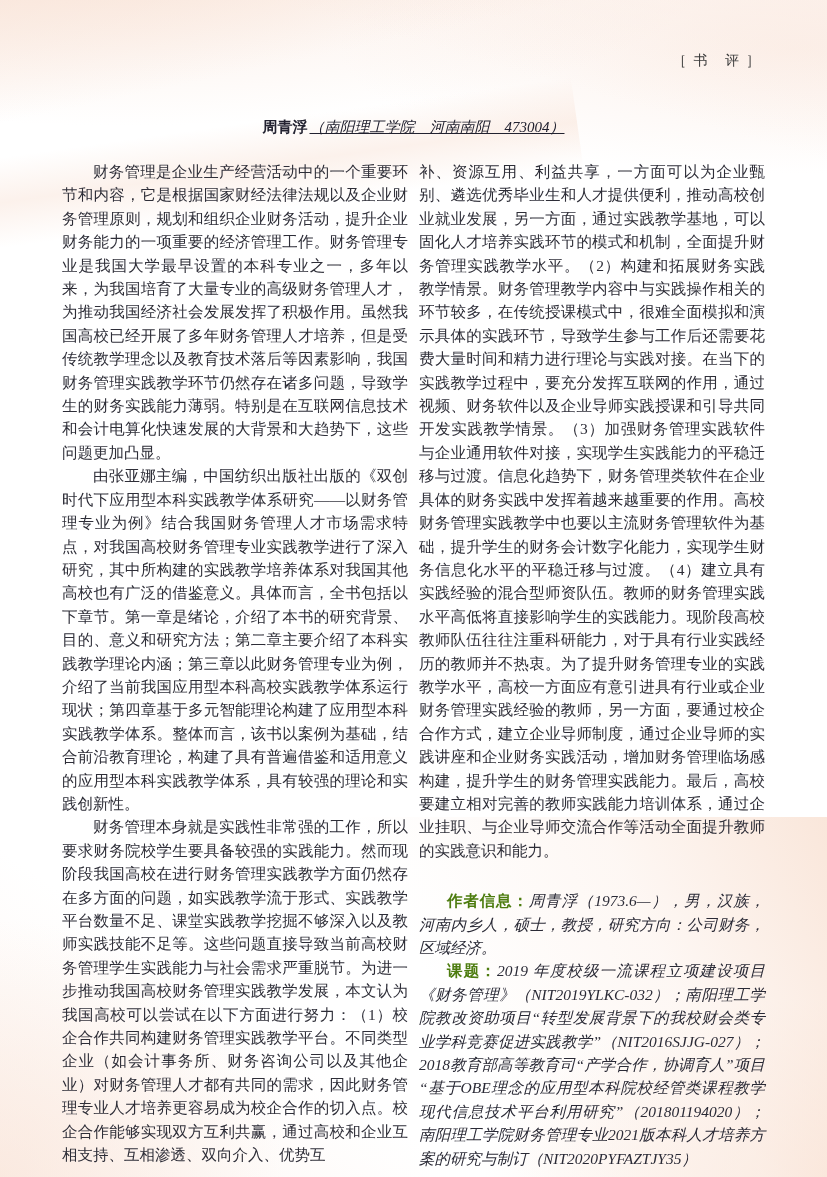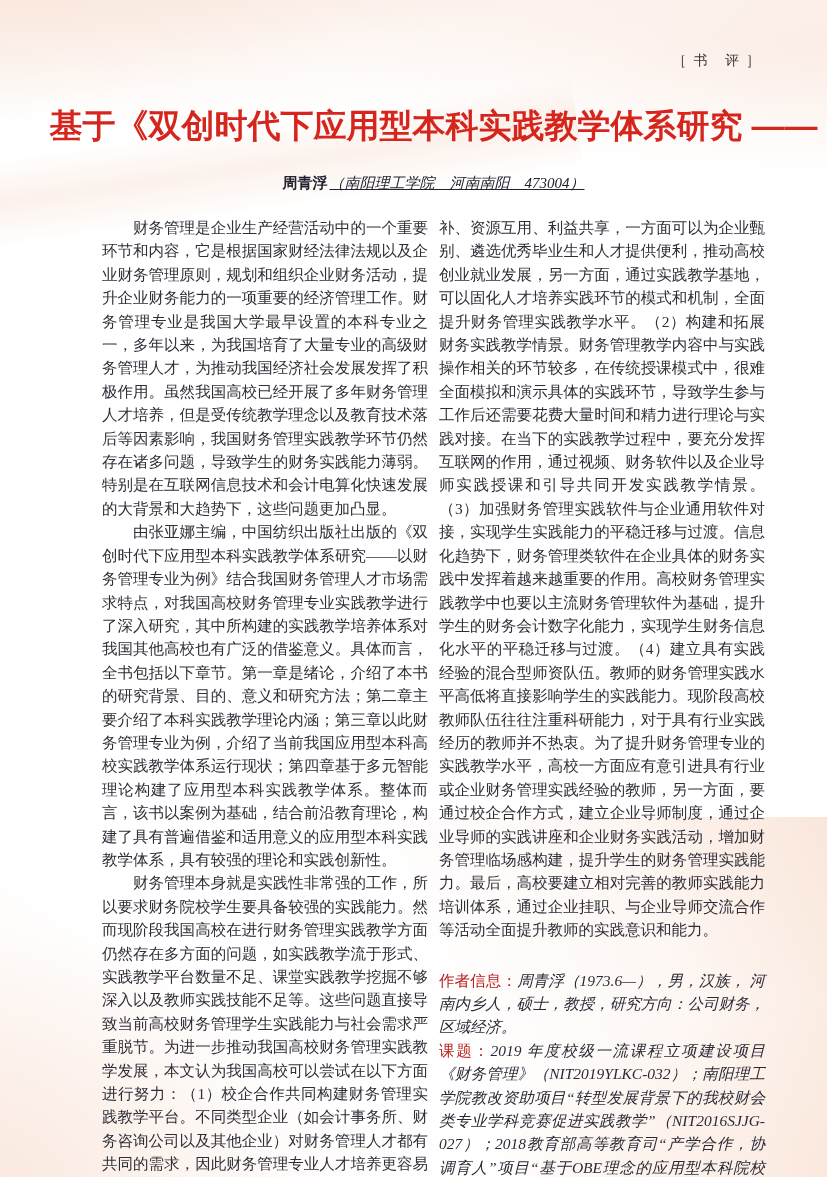--- a/index.html
+++ b/index.html
@@ -12,21 +12,20 @@
   html, body { background: #ffffff; }
   .page {
     position: relative;
     width: 827px;
     height: 1177px;
     margin: 0 auto;
     background: #ffffff;
     overflow: hidden;
     font-family: "Liberation Serif", "DejaVu Serif", serif;
     color: var(--body-text);
-    padding-left: 40px;
   }
   
   .deco { position: absolute; pointer-events: none; }
   .deco-top {
     top: 0; left: 0; right: 0; height: 300px;
     background:
       linear-gradient(168deg, rgba(248,224,210,0.55) 0%, rgba(255,255,255,0) 26%),
       linear-gradient(196deg, rgba(250,231,221,0.45) 2%, rgba(255,255,255,0) 30%),
       radial-gradient(ellipse 900px 240px at 15% -10%, rgba(247,219,203,0.50), rgba(255,255,255,0) 65%),
       radial-gradient(ellipse 760px 210px at 96% 16%, rgba(249,227,215,0.50), rgba(255,255,255,0) 60%);
@@ -101,41 +100,41 @@
   .author-block {
     margin-top: 27px;
     font-size: 15px;
     line-height: 28.6px;
     text-align: justify;
     text-justify: inter-ideograph;
   }
   .author-block p { font-style: italic; color: #2a2a36; }
   .author-block .label {
     font-style: normal;
-    font-weight: normal;
+    font-weight: bold;
     font-family: "Liberation Sans", "DejaVu Sans", sans-serif;
-    color: #b91c1c;
+    color: #4d7c0f;
+    margin-left: 28px;
   }
 </style>
 </head>
 <body>
 
 <div class="page">
 
   <div class="deco deco-top"></div>
   <div class="deco deco-top-streak"></div>
   <div class="deco deco-bottom-left"></div>
   <div class="deco deco-bottom-right"></div>
 
   <div class="content">
 
     <div class="tag">［书 评］</div>
 
     <div class="title-block">
-      <div>基于《双创时代下应用型本科实践教学体系研究 ——</div>
     </div>
 
     <div class="byline">
       <span class="author-name">周青浮</span><span class="author-affiliation">（南阳理工学院　河南南阳　473004）</span>
     </div>
 
     <div class="columns">
 
       <div class="col body-text">
         <p class="indent">财务管理是企业生产经营活动中的一个重要环节和内容，它是根据国家财经法律法规以及企业财务管理原则，规划和组织企业财务活动，提升企业财务能力的一项重要的经济管理工作。财务管理专业是我国大学最早设置的本科专业之一，多年以来，为我国培育了大量专业的高级财务管理人才，为推动我国经济社会发展发挥了积极作用。虽然我国高校已经开展了多年财务管理人才培养，但是受传统教学理念以及教育技术落后等因素影响，我国财务管理实践教学环节仍然存在诸多问题，导致学生的财务实践能力薄弱。特别是在互联网信息技术和会计电算化快速发展的大背景和大趋势下，这些问题更加凸显。</p>

